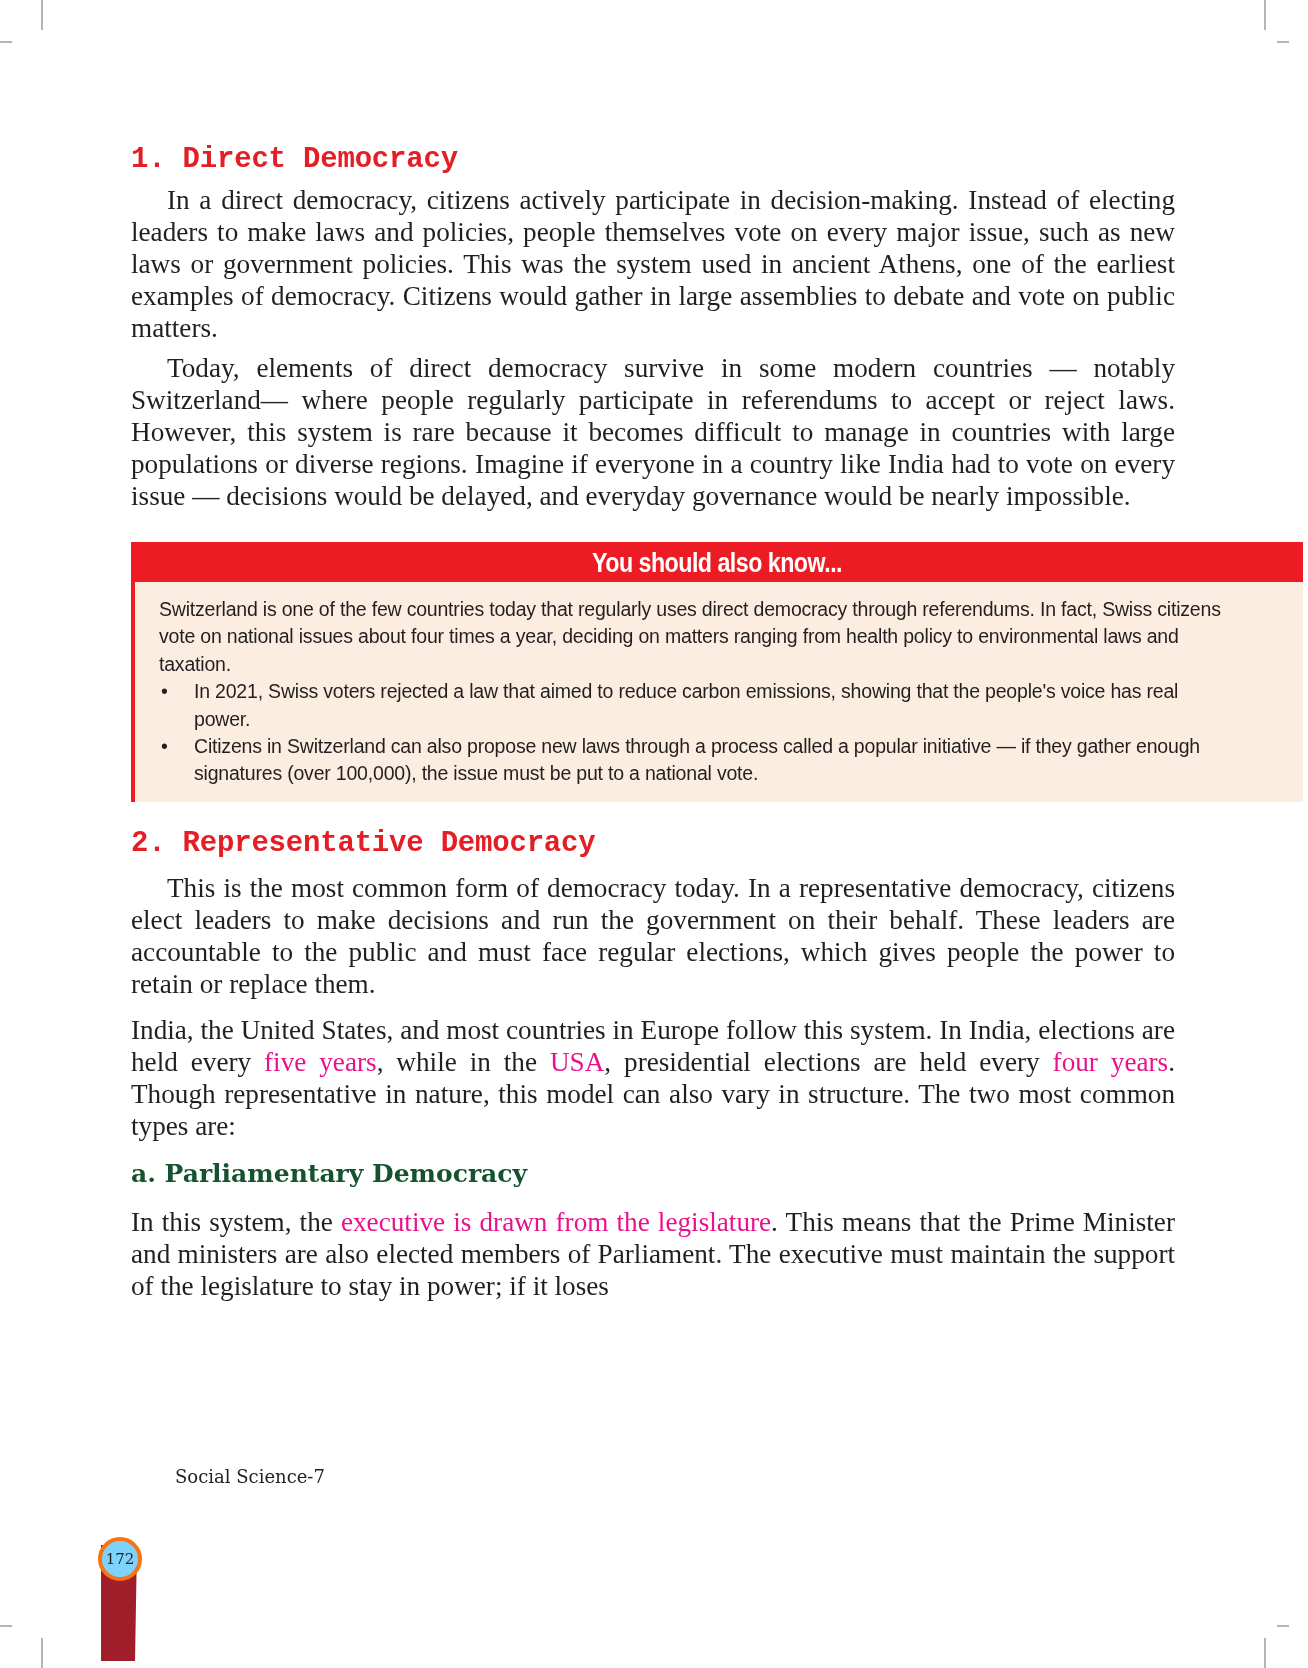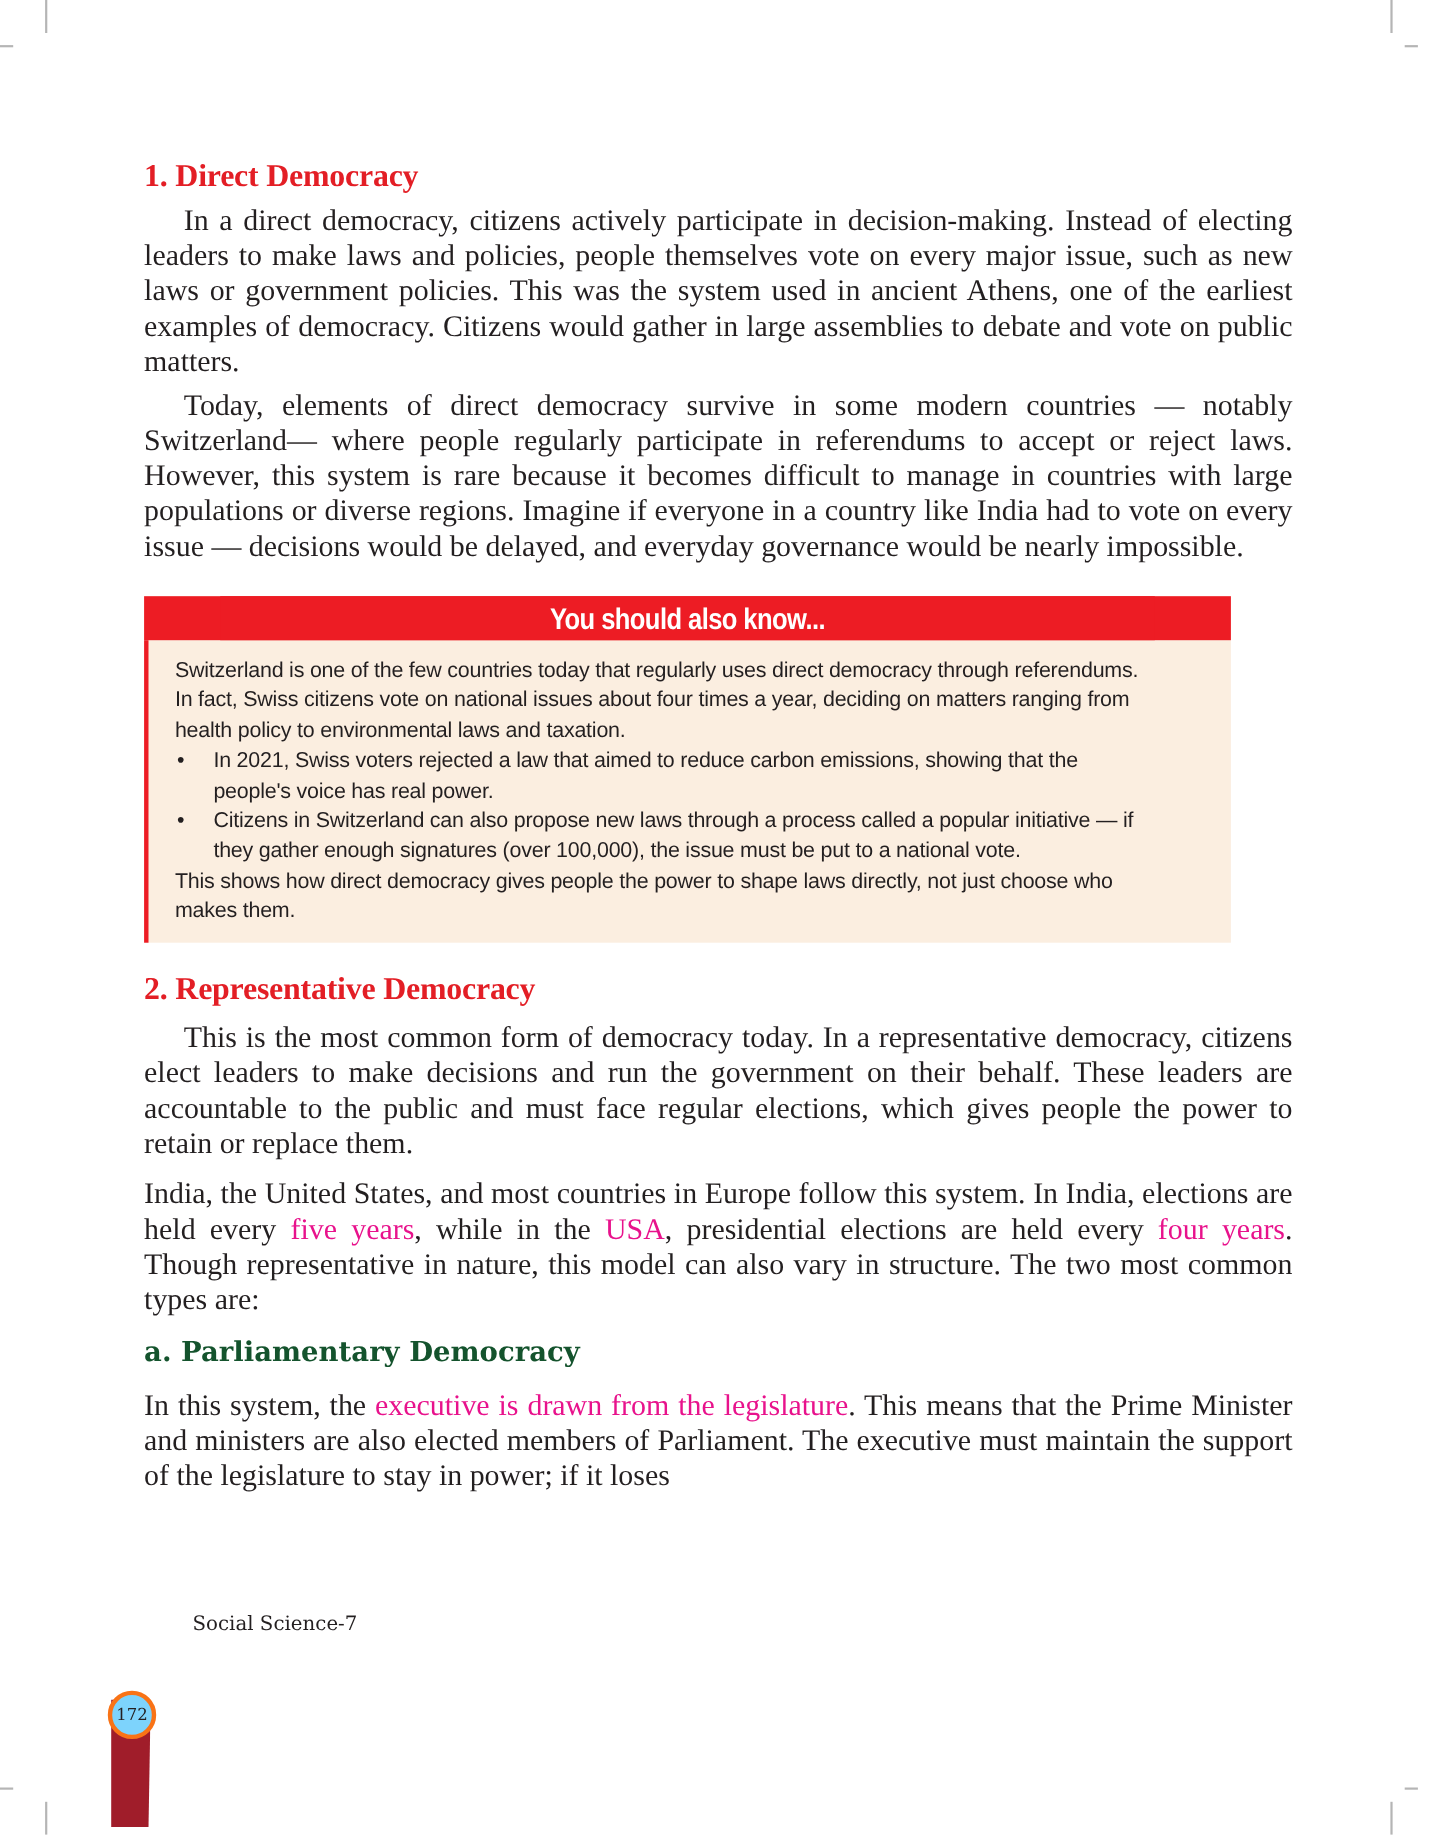--- a/index.html
+++ b/index.html
@@ -6,33 +6,33 @@
   body { width: 1308px; height: 1668px; position: relative; overflow: hidden;
          font-family: "DejaVu Serif", "Liberation Serif", serif; color: #231f20; }
 
   
   .crop { position: absolute; background: #b5b5b5; }
   .crop.v { width: 2px; height: 30px; }
   .crop.h { width: 12px; height: 2px; }
 
   .content { position: absolute; left: 131px; top: 140px; width: 1044px; }
 
-  h2.section { font-family: Liberation Serif, serif; font-weight: bold;
+  h2.section { font-family: Liberation Mono, monospace; font-weight: bold;
                color: #e31e25; font-size: 29px; margin: 0; line-height: 40px; letter-spacing: -0.2px; }
   h3.sub { font-family: "DejaVu Serif", "Liberation Serif", serif; font-weight: bold;
            color: #14532d; font-size: 25px; margin: 0; line-height: 36px; }
 
   p.body { font-family: "Liberation Serif", "DejaVu Serif", serif; font-size: 27.2px;
            line-height: 32px; margin: 0; text-align: justify; text-align-last: left; }
   p.indent { text-indent: 36px; }
 
   .hl { color: #e8128c; }
 
   
-  .infobox { margin-top: 30px; width: 988px; background: #fbeee0; position: relative; }
+  .infobox { margin-top: 30px; width: 1172px; background: #fbeee0; position: relative; }
   .infobox .bar { background: #ed1c24; color: #ffffff; height: 40px; line-height: 42px;
                   text-align: center; font-family: "Liberation Sans", "DejaVu Sans", sans-serif;
                   font-weight: bold; font-size: 27px; letter-spacing: -0.6px;
                   transform: scaleX(0.86); transform-origin: center; }
   .infobox .barwrap { background: #ed1c24; }
   .infobox .edge { position: absolute; left: 0; top: 40px; bottom: 0; width: 4px; background: #ed1c24; }
   .infobox .inner { padding: 14px 64px 14px 28px;
                     font-family: "Liberation Sans", "DejaVu Sans", sans-serif; font-size: 19.5px;
                     line-height: 27.4px; color: #231f20; letter-spacing: -0.2px; }
   .infobox .inner p { margin: 0; }
@@ -77,21 +77,20 @@
       <ul>
         <li>
           <span class="dot">•</span>
           <span>In 2021, Swiss voters rejected a law that aimed to reduce carbon emissions, showing that the people's voice has real power.</span>
         </li>
         <li>
           <span class="dot">•</span>
           <span>Citizens in Switzerland can also propose new laws through a process called a popular initiative — if they gather enough signatures (over 100,000), the issue must be put to a national vote.</span>
         </li>
       </ul>
-      <p>This shows how direct democracy gives people the power to shape laws directly, not just choose who makes them.</p>
     </div>
   </div>
 
   <h2 class="section" style="margin-top:22px;">2. Representative Democracy</h2>
 
   <p class="body indent" style="margin-top:8px;">This is the most common form of democracy today. In a representative democracy, citizens elect leaders to make decisions and run the government on their behalf. These leaders are accountable to the public and must face regular elections, which gives people the power to retain or replace them.</p>
 
   <p class="body" style="margin-top:14px;"><span>India, the United States, and most countries in Europe follow this system. In India, elections are held every </span><span class="hl">five years</span><span>, while in the </span><span class="hl">USA</span><span>, presidential elections are held every </span><span class="hl">four years</span><span>. Though representative in nature, this model can also vary in structure. The two most common types are:</span></p>
 
   <h3 class="sub" style="margin-top:14px;">a. Parliamentary Democracy</h3>

